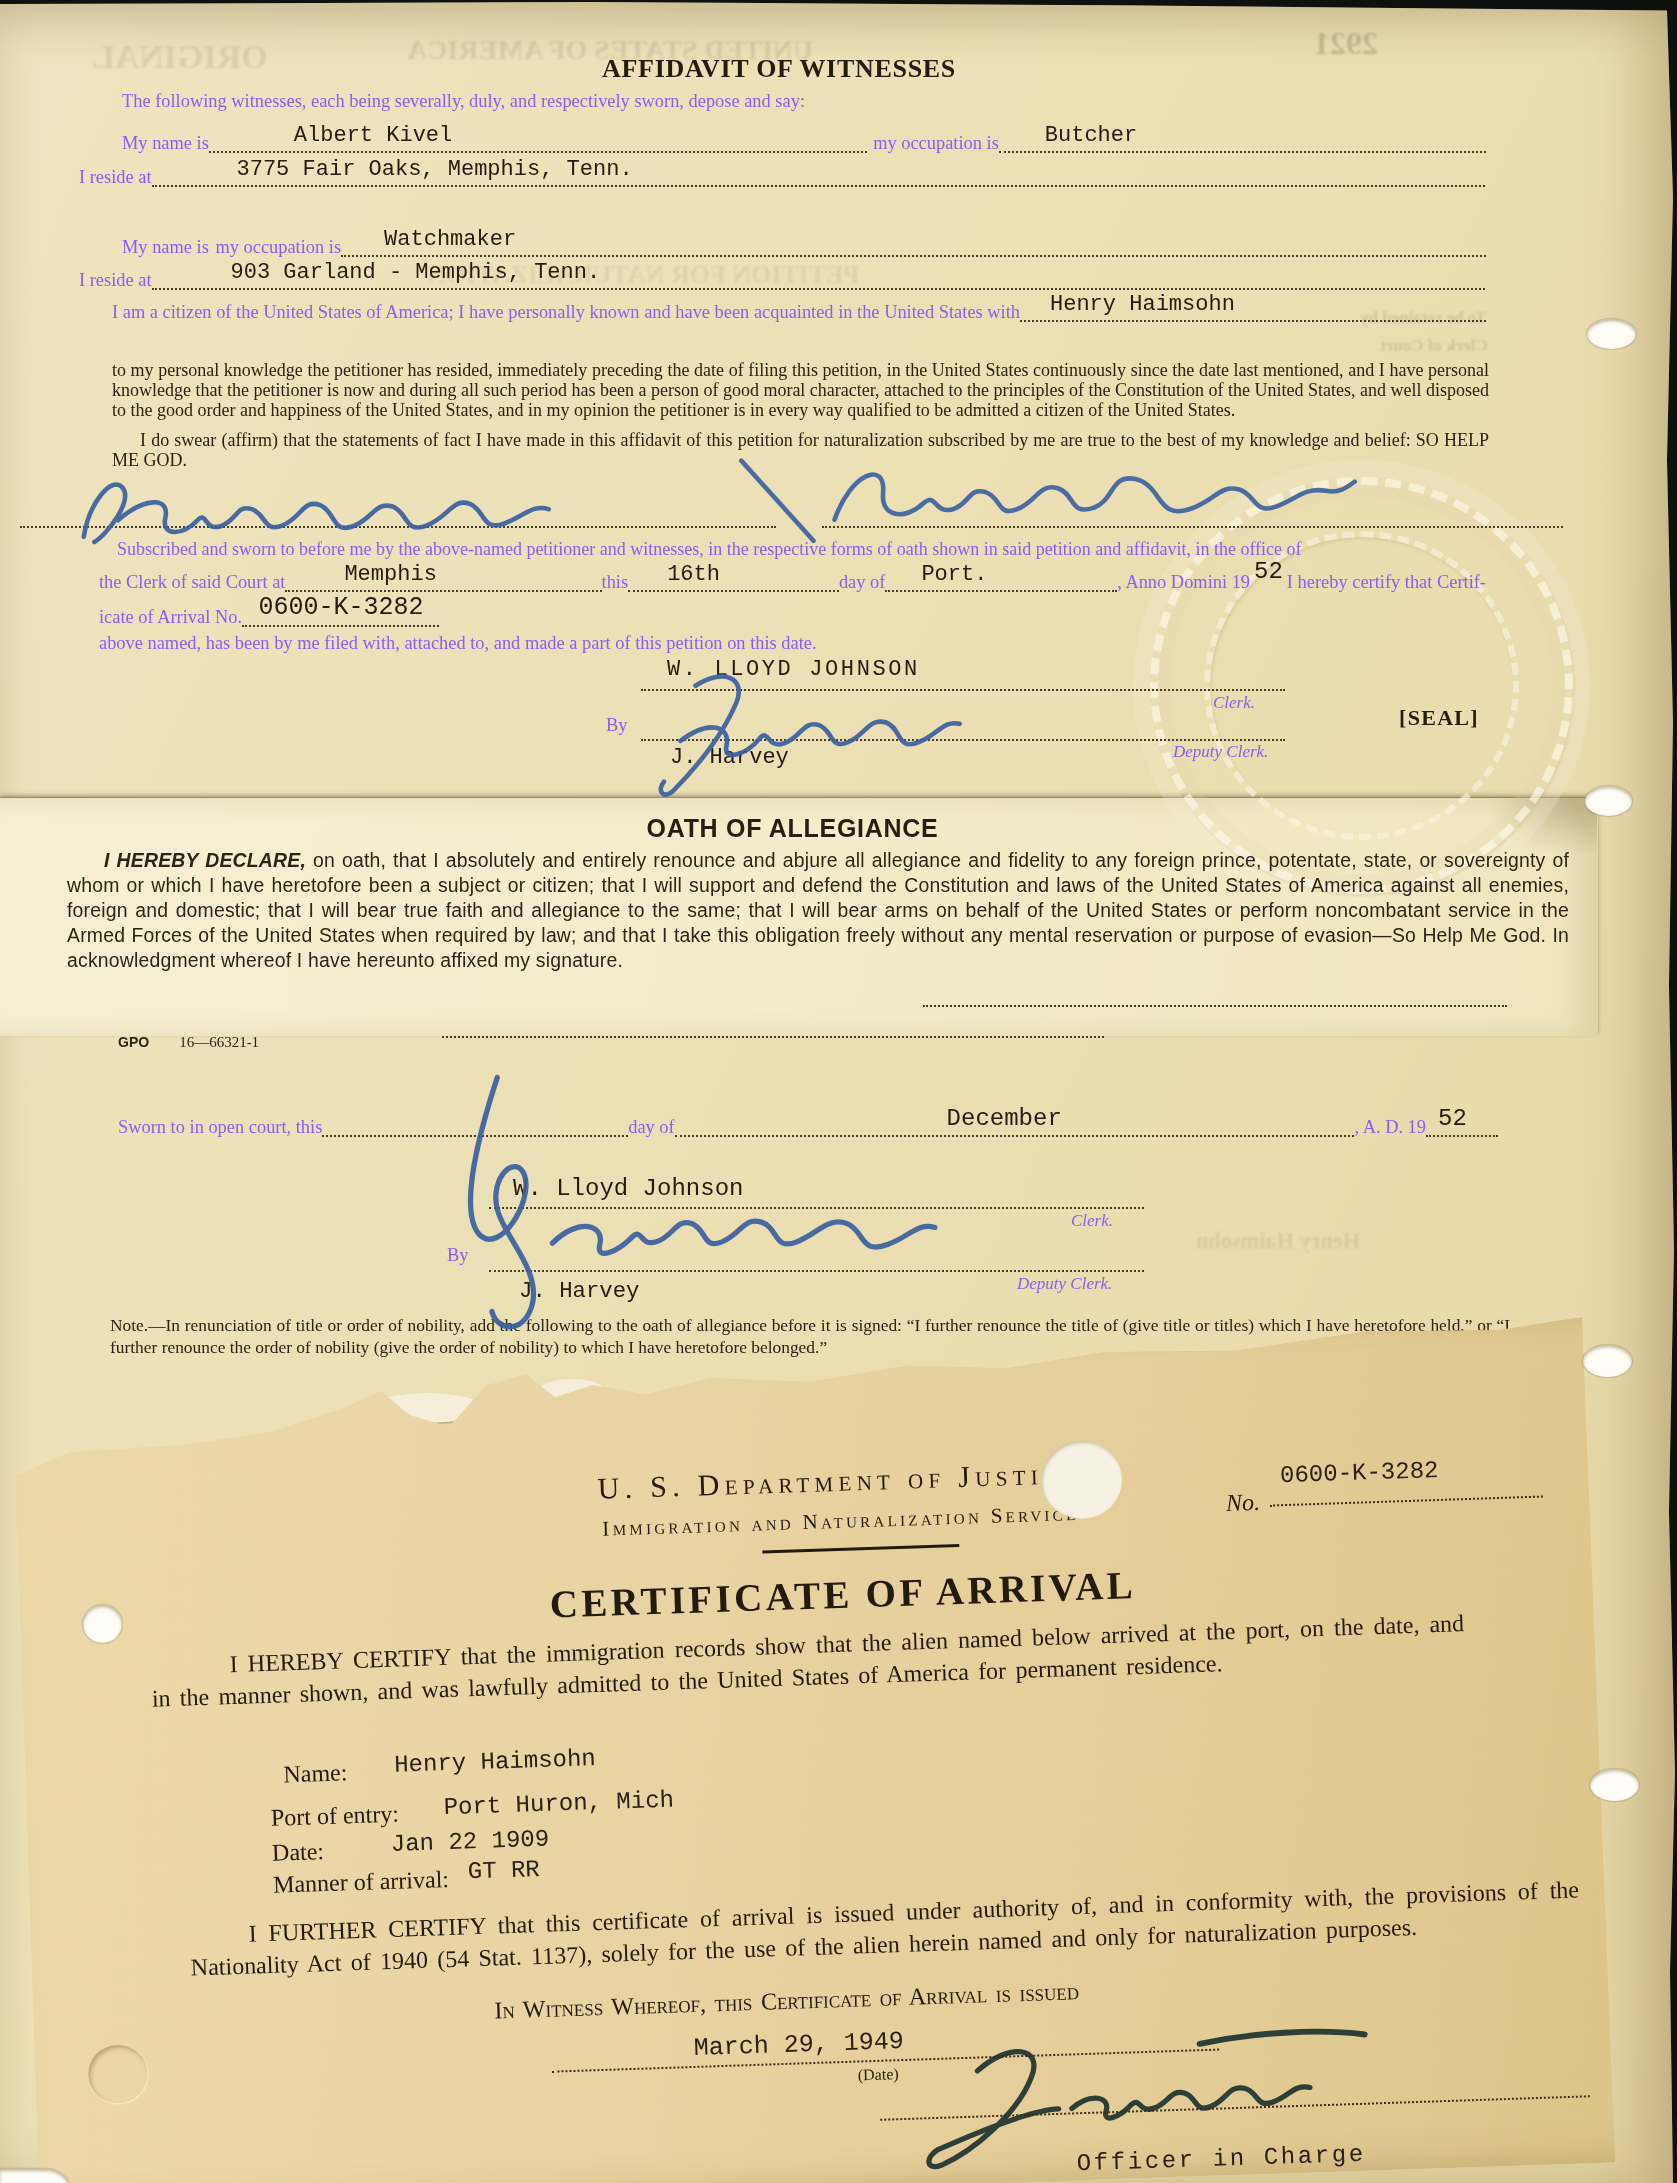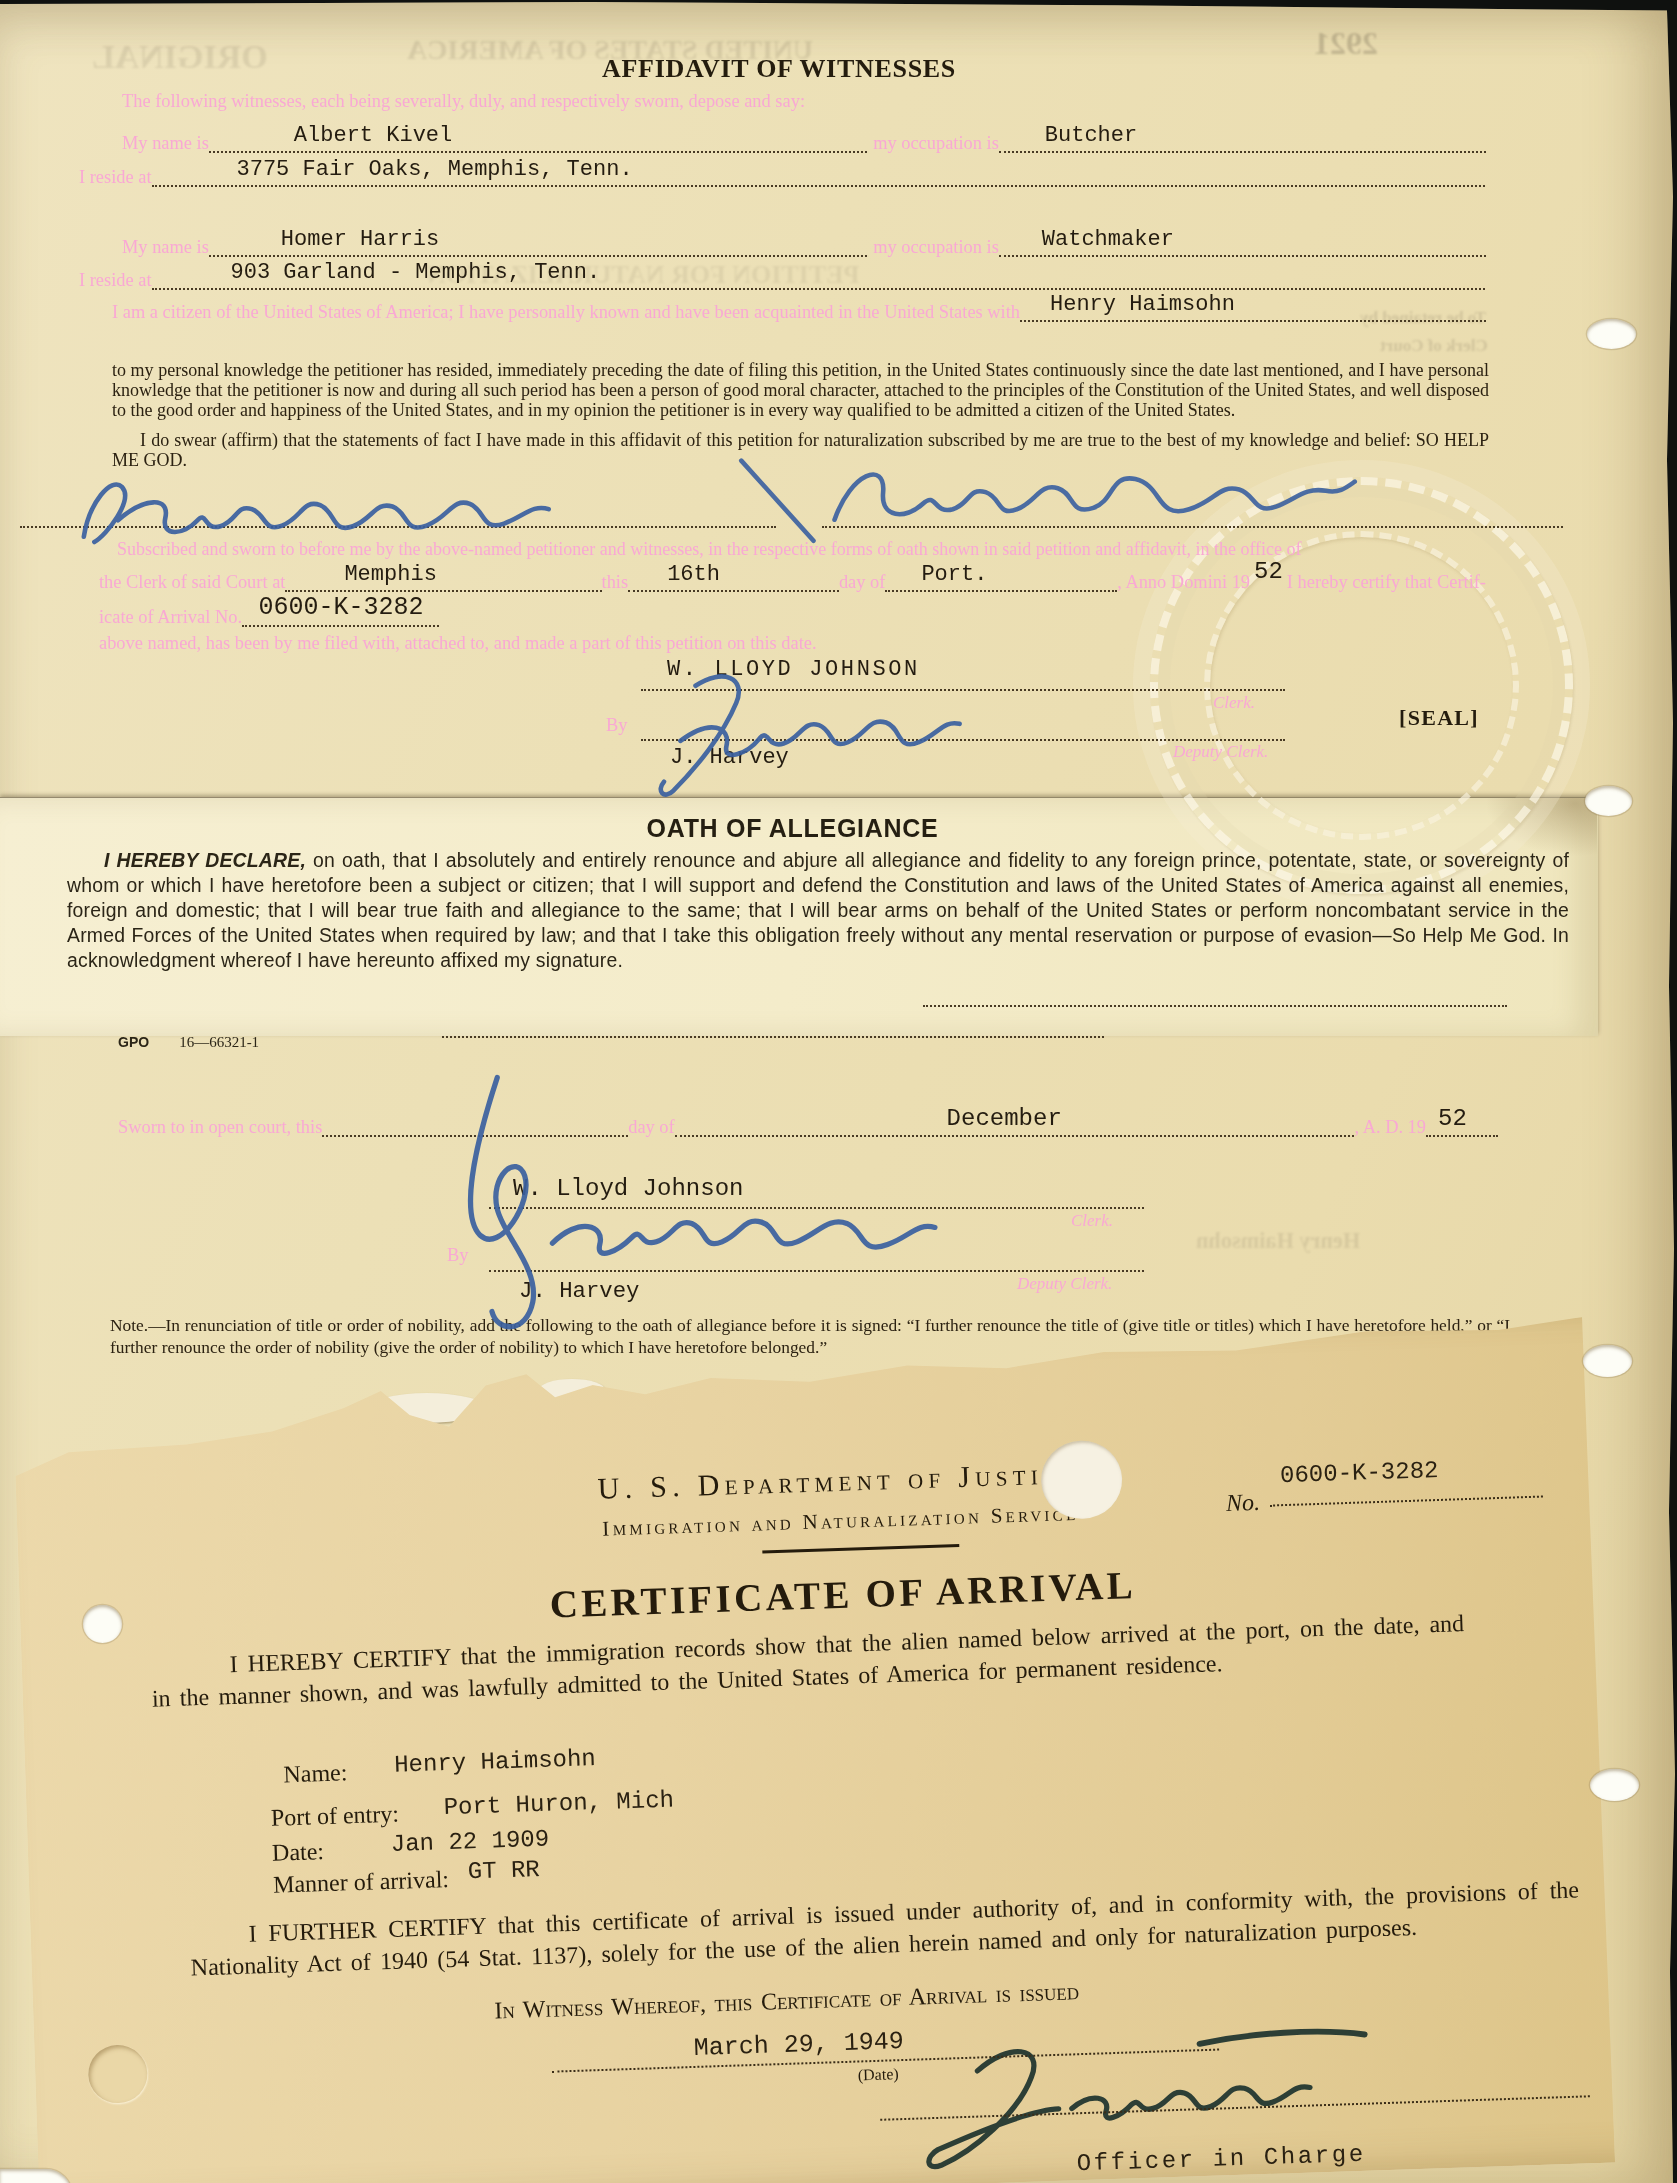--- a/index.html
+++ b/index.html
@@ -33,21 +33,21 @@
       920px 54px,1019px 60px,1117px 47px,1249px 50px,1380px 35px,1512px 38px,1596px 28px,1601px 874px,25px 874px);
     box-shadow:inset 0 20px 33px rgba(140,110,55,.25), inset -26px 0 39px rgba(130,100,45,.3);
     filter:drop-shadow(0 -2.6px 3.3px rgba(70,50,20,.45));}
   .torn-bit{position:absolute;z-index:15;background:#f4eedb;border-radius:50%;
     box-shadow:0.7px 1.3px 2px rgba(100,80,40,.4);}
   .hole{position:absolute;z-index:30;background:#fdfdf6;border-radius:50%;
     box-shadow:inset 0 2px 3.3px rgba(120,100,60,.45), 0 0 0 1.3px rgba(150,130,90,.3);}
   .patch{position:absolute;z-index:26;border-radius:50%;background:#ead7a7;
     box-shadow:inset 2px 2.6px 4.6px rgba(140,110,60,.5), 0.7px 1.3px 2px rgba(255,250,230,.7);}
   
-  .printed{font-family:"Liberation Serif",serif;color:#f9a8d4;font-size:18.4px;white-space:nowrap;line-height:1.05;}
+  .printed{font-family:"Liberation Serif",serif;color:#8b5cf6;font-size:18.4px;white-space:nowrap;line-height:1.05;}
   .par{font-family:"Liberation Serif",serif;color:#2c2212;font-size:18px;line-height:20px;text-align:justify;}
   .typed{font-family:"Liberation Mono",monospace;color:#241c10;font-size:22px;white-space:nowrap;}
   .cap{font-family:"Liberation Serif",serif;color:#3b2f1a;font-size:14px;white-space:nowrap;text-align:center;}
   .ital{font-style:italic;}
   .ctr{text-align:center;}
   .fline{display:flex;align-items:flex-end;z-index:10;}
   .seg{flex:1;border-bottom:2px dotted #483a24;position:relative;height:26px;min-width:39px;}
   .seg>.typed{position:absolute;bottom:3.3px;}
   .dotline{position:absolute;height:0;border-bottom:2px dotted #483a24;z-index:10;}
   .title-serif{font-family:"Liberation Serif",serif;font-weight:bold;color:#241c0e;}
@@ -104,23 +104,20 @@
     <span class="seg">
       <span class="typed" style="left:85px;">3775 Fair Oaks, Memphis, Tenn.</span>
       </span>
   </div>
   <div class="abs cap" style="left:223px;top:189px;width:342px;">(Number and street)</div>
   <div class="abs cap" style="left:624px;top:189px;width:342px;">(City or town)</div>
   <div class="abs cap" style="left:1032px;top:189px;width:342px;">(State)</div>
 
   <div class="abs fline" style="left:122px;top:229px;width:1364px;">
     <span class="printed">My name is</span>
-    <span class="seg" style="flex:1.35;">
-      <span class="typed" style="left:72px;">Homer Harris</span>
-      </span>
     <span class="printed" style="margin-left:6.6px;">my occupation is</span>
     <span class="seg">
       <span class="typed" style="left:43px;">Watchmaker</span>
       </span>
   </div>
   <div class="abs fline" style="left:79px;top:262px;width:1406px;">
     <span class="printed">I reside at</span>
     <span class="seg">
       <span class="typed" style="left:79px;">903 Garland - Memphis, Tenn.</span>
       </span>

